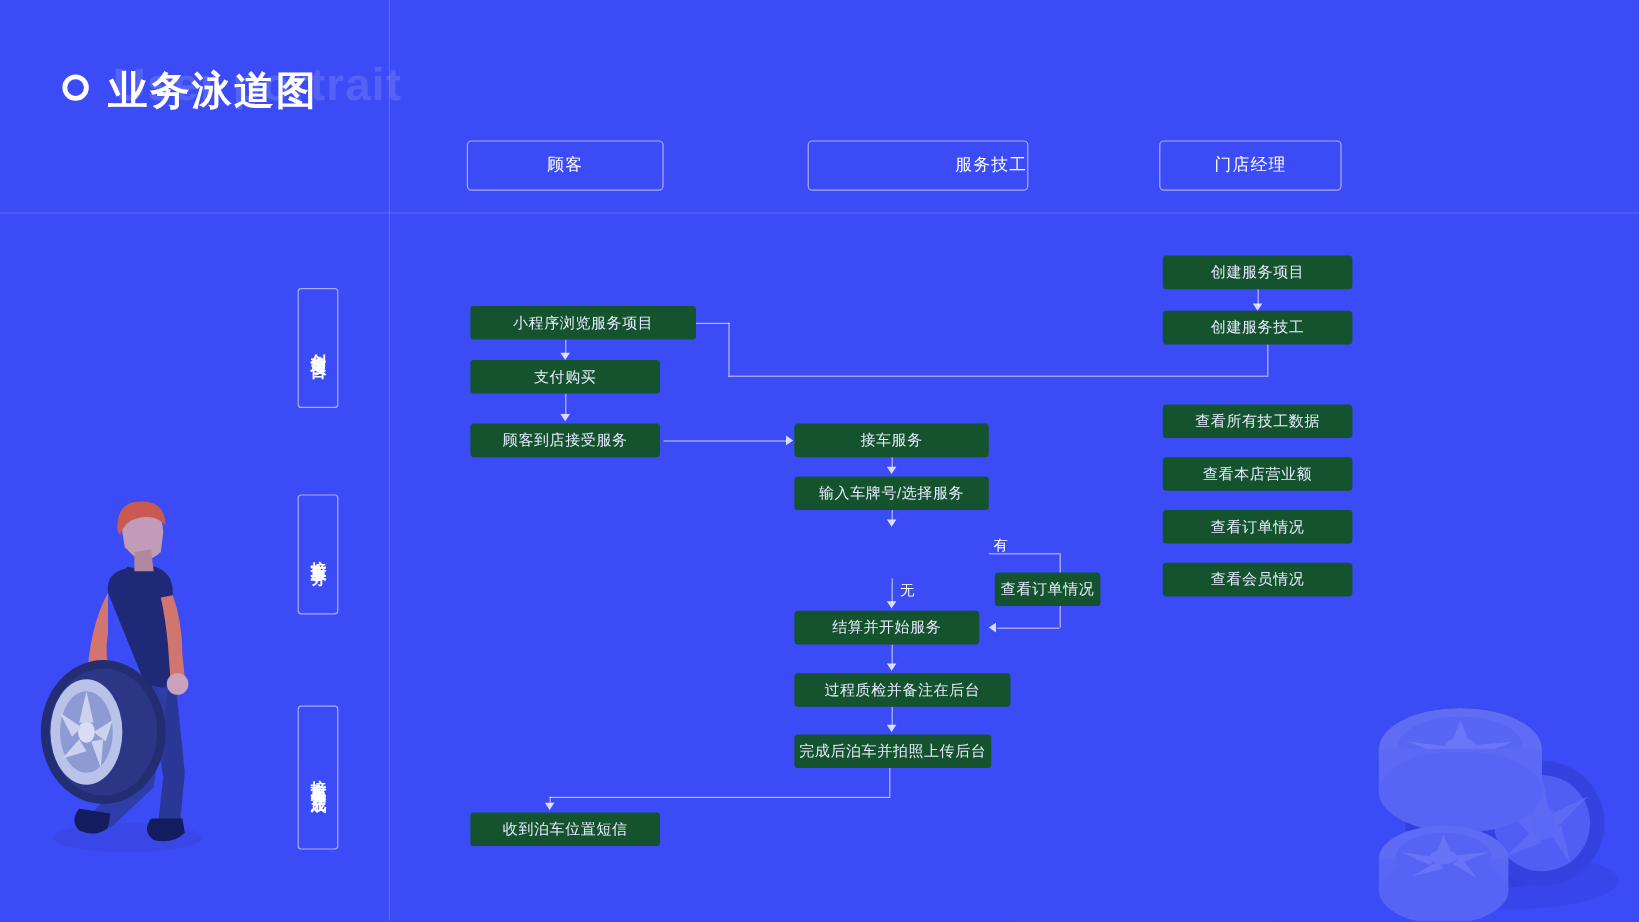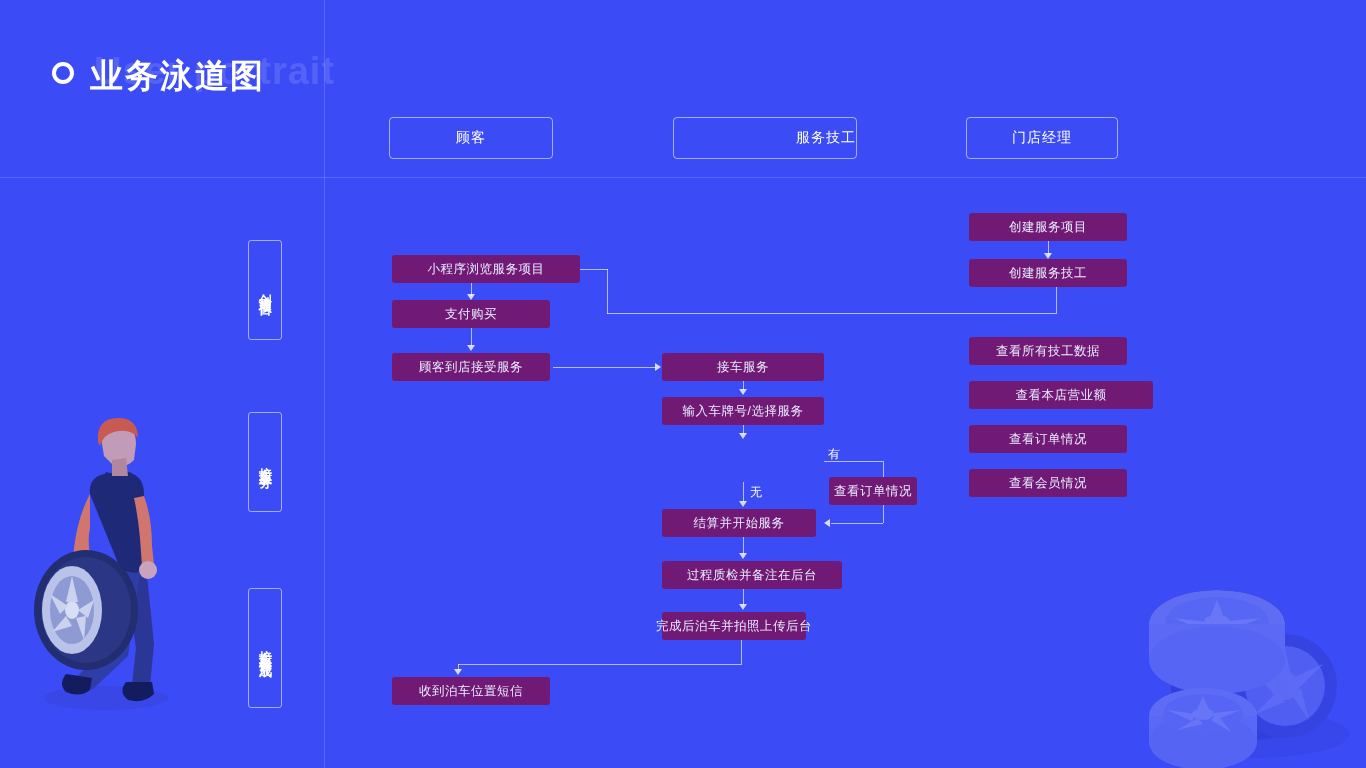--- a/index.html
+++ b/index.html
@@ -70,21 +70,21 @@
 
   
   .node {
     position: absolute; height: 28px;
     background: #5A68F0;
     border-radius: 3px;
     display: flex; align-items: center; justify-content: center;
     color: #E9ECFF; font-size: 12.5px; letter-spacing: 0.5px;
     white-space: nowrap;
   }
-  .node.light { background: #701a75; }
+  .node.light { background: #14532d; }
 
   
   .diamond {
     position: absolute;
     display: flex; align-items: center; justify-content: center;
   }
   .diamond .dshape {
     position: absolute; left: 0; top: 0; width: 100%; height: 100%;
     background: #5A68F0;
     clip-path: polygon(50% 0%, 100% 50%, 50% 100%, 0% 50%);
@@ -230,36 +230,36 @@
       </div>
       <div class="node light" style="left: 829px; top: 477px; width: 88px;">
         <span>查看订单情况</span>
       </div>
       <div class="node light" style="left: 662px; top: 509px; width: 154px;">
         <span>结算并开始服务</span>
       </div>
       <div class="node light" style="left: 662px; top: 561px; width: 180px;">
         <span>过程质检并备注在后台</span>
       </div>
-      <div class="node light" style="left: 662px; top: 612px; width: 144px;">
+      <div class="node light" style="left: 662px; top: 612px; width: 164px;">
         <span>完成后泊车并拍照上传后台</span>
       </div>
       <div class="node light" style="left: 392px; top: 677px; width: 158px;">
         <span>收到泊车位置短信</span>
       </div>
       <div class="node light" style="left: 969px; top: 213px; width: 158px;">
         <span>创建服务项目</span>
       </div>
       <div class="node light" style="left: 969px; top: 259px; width: 158px;">
         <span>创建服务技工</span>
       </div>
       <div class="node light" style="left: 969px; top: 337px; width: 158px;">
         <span>查看所有技工数据</span>
       </div>
-      <div class="node light" style="left: 969px; top: 381px; width: 184px;">
+      <div class="node light" style="left: 969px; top: 381px; width: 158px;">
         <span>查看本店营业额</span>
       </div>
       <div class="node light" style="left: 969px; top: 425px; width: 158px;">
         <span>查看订单情况</span>
       </div>
       <div class="node light" style="left: 969px; top: 469px; width: 158px;">
         <span>查看会员情况</span>
       </div>
     </div>
 

